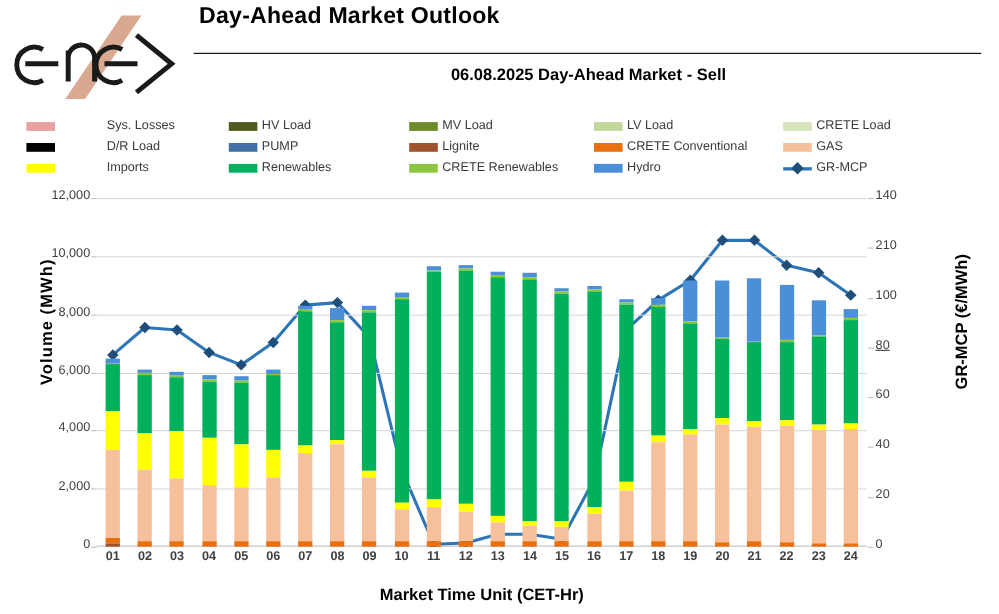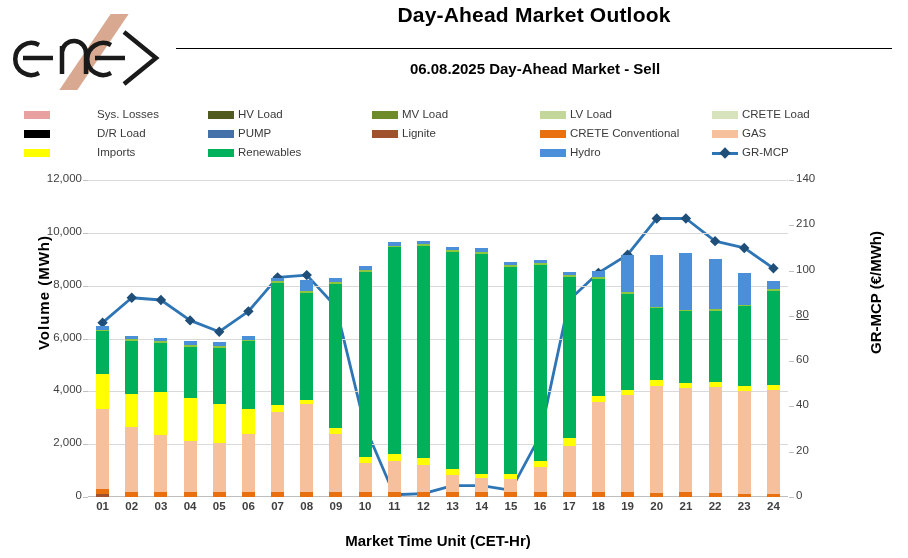--- a/index.html
+++ b/index.html
@@ -12,22 +12,22 @@
     overflow: hidden;
   }
 
   
   .header { position: absolute; left: 0; top: 0; width: 908px; height: 100px; }
 
   .logo { position: absolute; left: 6px; top: 14px; width: 166px; height: 76px; }
   .logo svg { display: block; }
 
   .title {
-    position: absolute; left: 174px; top: 3px; width: 720px;
-    text-align: center;
+    position: absolute; left: 181px; top: 3px; width: 720px;
+    text-align: left;
     font-size: 21px; font-weight: bold; letter-spacing: .2px;
   }
   .hrule {
     position: absolute; left: 176px; top: 48px; width: 716px; height: 0;
     border-top: 1.6px solid #000;
   }
   .subtitle {
     position: absolute; left: 175px; top: 60px; width: 720px;
     text-align: center;
     font-size: 15px; font-weight: bold;
@@ -189,20 +189,24 @@
       </div>
     </div>
   <div class="legend-row r2">
       <div class="legend-item c0">
         <span class="swatch" style="background: rgb(255, 255, 0);"></span>
         <span class="lbl">Imports</span>
       </div>
       <div class="legend-item c1">
         <span class="swatch" style="background: rgb(0, 176, 90);"></span>
         <span class="lbl">Renewables</span>
+      </div>
+      <div class="legend-item c2">
+        <span class="swatch" style="background: rgb(140, 198, 62);"></span>
+        <span class="lbl">CRETE Renewables</span>
       </div>
       <div class="legend-item c3">
         <span class="swatch" style="background: rgb(74, 143, 216);"></span>
         <span class="lbl">Hydro</span>
       </div>
       <div class="legend-item c4">
         <span class="mcp-swatch">
           <span class="ln"></span>
           <span class="dia"></span>
         </span>

